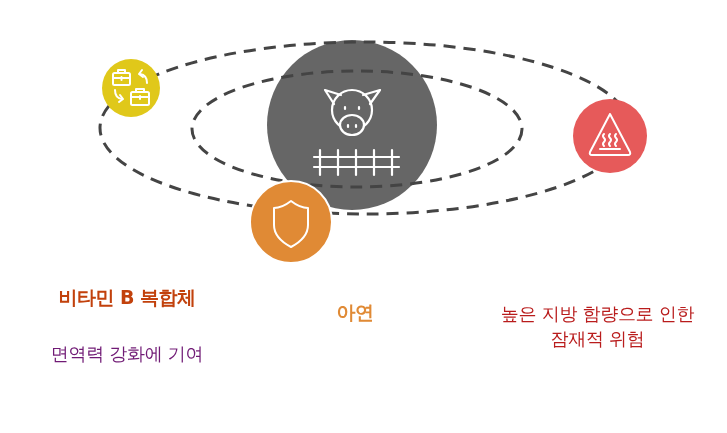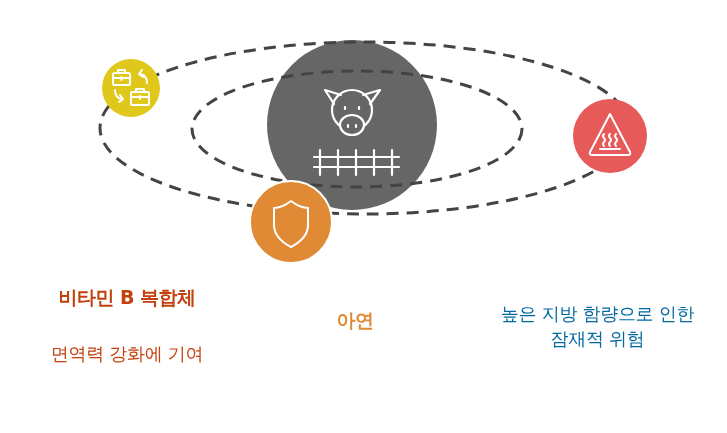--- a/index.html
+++ b/index.html
@@ -31,21 +31,21 @@
       line-height: 24px;
       letter-spacing: -0.5px;
     }
     .label-desc {
       font-size: 18px;
       line-height: 25px;
       margin-top: 16px;
       letter-spacing: -0.3px;
     }
     #block-vitb { left: 12px; top: 285px; width: 230px; }
-    #block-zinc { left: 245px; top: 308px; width: 220px; }
+    #block-zinc { left: 245px; top: 300px; width: 220px; }
     #block-health { left: 490px; top: 285px; width: 215px; }
   </style>
 </head>
 <body>
 
 <svg class="diagram" viewBox="0 0 727 433" xmlns="http://www.w3.org/2000/svg">
 
   <circle cx="352" cy="125" r="85" fill="#666666"></circle>
 
   <ellipse cx="365" cy="128" rx="265" ry="86" fill="none" stroke="#444444" stroke-width="3" stroke-dasharray="12 8"></ellipse>
@@ -109,22 +109,22 @@
       <path d="M604 134 q-2 2 0 4 q2 2 0 4 q-2 2 0 4"></path>
       <path d="M610 134 q-2 2 0 4 q2 2 0 4 q-2 2 0 4"></path>
       <path d="M616 134 q-2 2 0 4 q2 2 0 4 q-2 2 0 4"></path>
       <line x1="600" y1="149" x2="620" y2="149"></line>
     </g>
   </g>
 </svg>
 
 <div class="label-block" id="block-vitb">
   <div class="label-title" style="color:#c2410c;">비타민 B 복합체</div>
-  <div class="label-desc" style="color:#c2410c;margin-top:32px;">면역력 강화에 기여</div>
+  <div class="label-desc" style="color:#701a75;margin-top:32px;">면역력 강화에 기여</div>
 </div>
 
 <div class="label-block" id="block-zinc">
   <div class="label-title" style="color:#E08A35;">아연</div>
 </div>
 
 <div class="label-block" id="block-health">
-  <div class="label-desc" style="color:#0369a1;">높은 지방 함량으로 인한 잠재적 위험</div>
+  <div class="label-desc" style="color:#b91c1c;">높은 지방 함량으로 인한 잠재적 위험</div>
 </div>
 
 </body></html>

